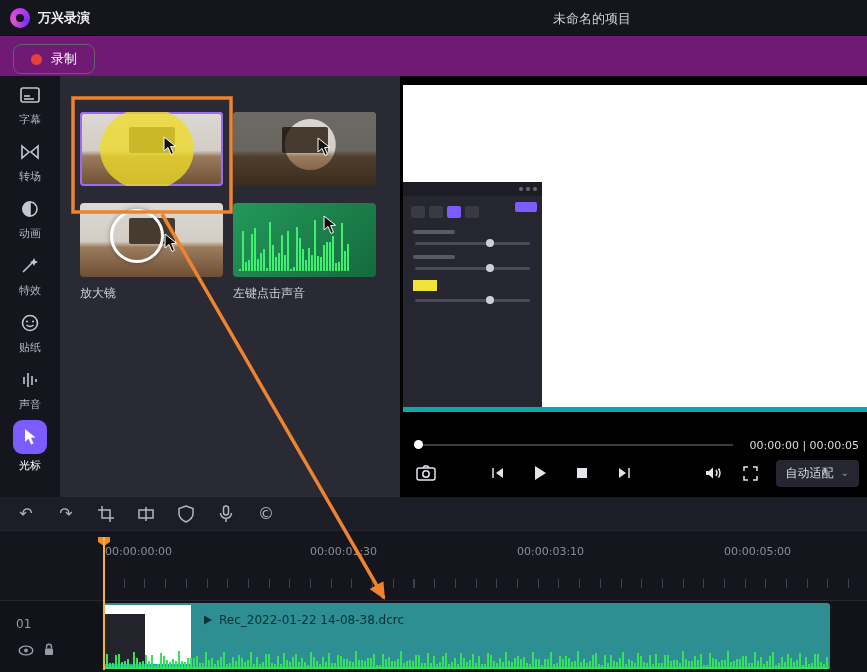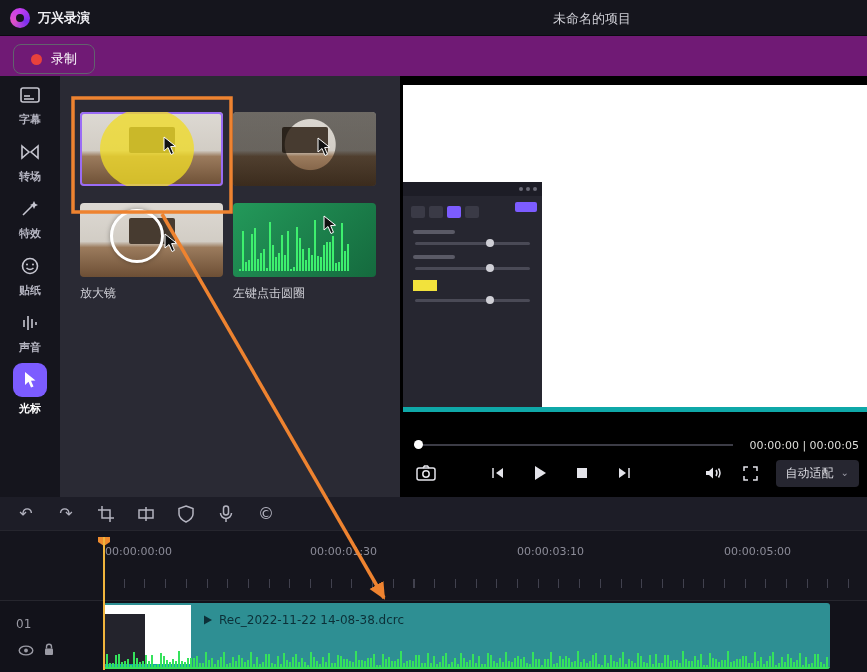--- a/index.html
+++ b/index.html
@@ -18,21 +18,21 @@
 
   
   .record-btn { position:absolute; left:13px; top:44px; display:inline-flex; align-items:center; gap:9px; padding:5px 17px; border:1px solid #62626e; border-radius:8px; color:#fff; font-size:13px; background:transparent; }
   .record-dot { width:11px; height:11px; border-radius:50%; background:#e8413c; }
 
   
   .sidebar { position:absolute; left:0; top:76px; width:60px; height:421px; background:#15151d; display:flex; flex-direction:column; align-items:center; }
   .side-item { width:60px; height:57px; display:flex; flex-direction:column; align-items:center; justify-content:center; gap:4px; }
   .icon-box { width:30px; height:26px; display:flex; align-items:center; justify-content:center; }
   .side-item.selected .icon-box { width:34px; height:34px; background:#7c5cff; border-radius:9px; }
-  .side-label { font-size:11px; color:#b4b4c0;font-weight:bold; }
+  .side-label { font-size:11px; color:#b4b4c0; }
   .side-item.selected .side-label { color:#fff; }
   .side-item svg { stroke:#c6c6d0; fill:none; stroke-width:1.6; }
   .side-item.selected svg { stroke:#fff; }
 
   
   .fx-panel { position:absolute; left:60px; top:76px; width:340px; height:421px; background:#2a2a34; padding:36px 0 0 20px; }
   .fx-grid { display:flex; flex-wrap:wrap; column-gap:10px; row-gap:17px; width:300px; }
   .fx-cell { width:143px; }
   .fx-thumb { width:143px; height:74px; border-radius:4px; position:relative; overflow:hidden; }
   .fx-thumb.scene { background:linear-gradient(180deg,#ddd9d3 0%,#d2cdc5 52%,#9b7b5d 60%,#6d4f35 100%); }
@@ -141,20 +141,29 @@
       <span class="side-label">字幕</span>
     </div>
     <div class="side-item">
       <span class="icon-box">
         <svg width="20" height="16" viewBox="0 0 20 16">
             <polygon points="2,2 9,8 2,14"></polygon>
             <polygon points="18,2 11,8 18,14"></polygon>
           </svg>
       </span>
       <span class="side-label">转场</span>
+    </div>
+    <div class="side-item">
+      <span class="icon-box">
+        <svg width="20" height="18" viewBox="0 0 20 18">
+            <circle cx="10" cy="9" r="7"></circle>
+            <path d="M10,2 A7,7 0 0 0 10,16 Z" style="fill:#c6c6d0"></path>
+          </svg>
+      </span>
+      <span class="side-label">动画</span>
     </div>
     <div class="side-item">
       <span class="icon-box">
         <svg width="20" height="18" viewBox="0 0 20 18">
             <line x1="3" y1="15" x2="13" y2="5"></line>
             <polygon points="14,1 15.3,3.7 18,5 15.3,6.3 14,9 12.7,6.3 10,5 12.7,3.7" style="fill:#c6c6d0;stroke:none"></polygon>
           </svg>
       </span>
       <span class="side-label">特效</span>
     </div>
@@ -268,21 +277,21 @@
               <i style="height:48.2px"></i>
               <i style="height:19.9px"></i>
               <i style="height:27.4px"></i>
             </span>
           <span class="thumb-cursor" style="left:62%;top:16%;">
             <svg width="16" height="20" viewBox="0 0 16 20">
                 <path d="M2,1 L2,15 L6,11.5 L9,18.5 L11.5,17.3 L8.6,10.6 L13.5,10.2 Z" fill="#111" stroke="#fff" stroke-width="1"></path>
               </svg>
           </span>
         </div>
-        <div class="fx-label">左键点击圆圈</div>
+        <div class="fx-label">左键点击声音</div>
       </div>
 
     </div>
   </section>
 
   <section class="preview">
     <div class="video">
       <div class="mini-panel">
         <div class="mp-title">
             <i></i>
@@ -428,21 +437,21 @@
           <path d="M4.5,5.5 V3.8 A2.5,2.5 0 0 1 9.5,3.8 V5.5"></path>
         </svg>
     </span>
 
     <div class="clip">
       <div class="clip-thumb"></div>
       <div class="clip-label-row">
         <svg width="10" height="10" viewBox="0 0 10 10">
             <polygon points="1,0.5 9,5 1,9.5" fill="#0c3038"></polygon>
           </svg>
-        <span class="clip-label">Rec_2022-11-22 14-08-38.dcrc</span>
+        <span class="clip-label">Rec_2022-01-22 14-08-38.dcrc</span>
       </div>
       <div class="clip-wave wave">
           <i style="height:2.0px"></i>
           <i style="height:12.7px"></i>
           <i style="height:4.1px"></i>
           <i style="height:4.4px"></i>
           <i style="height:11.7px"></i>
           <i style="height:13.4px"></i>
           <i style="height:4.9px"></i>
           <i style="height:6.5px"></i>

